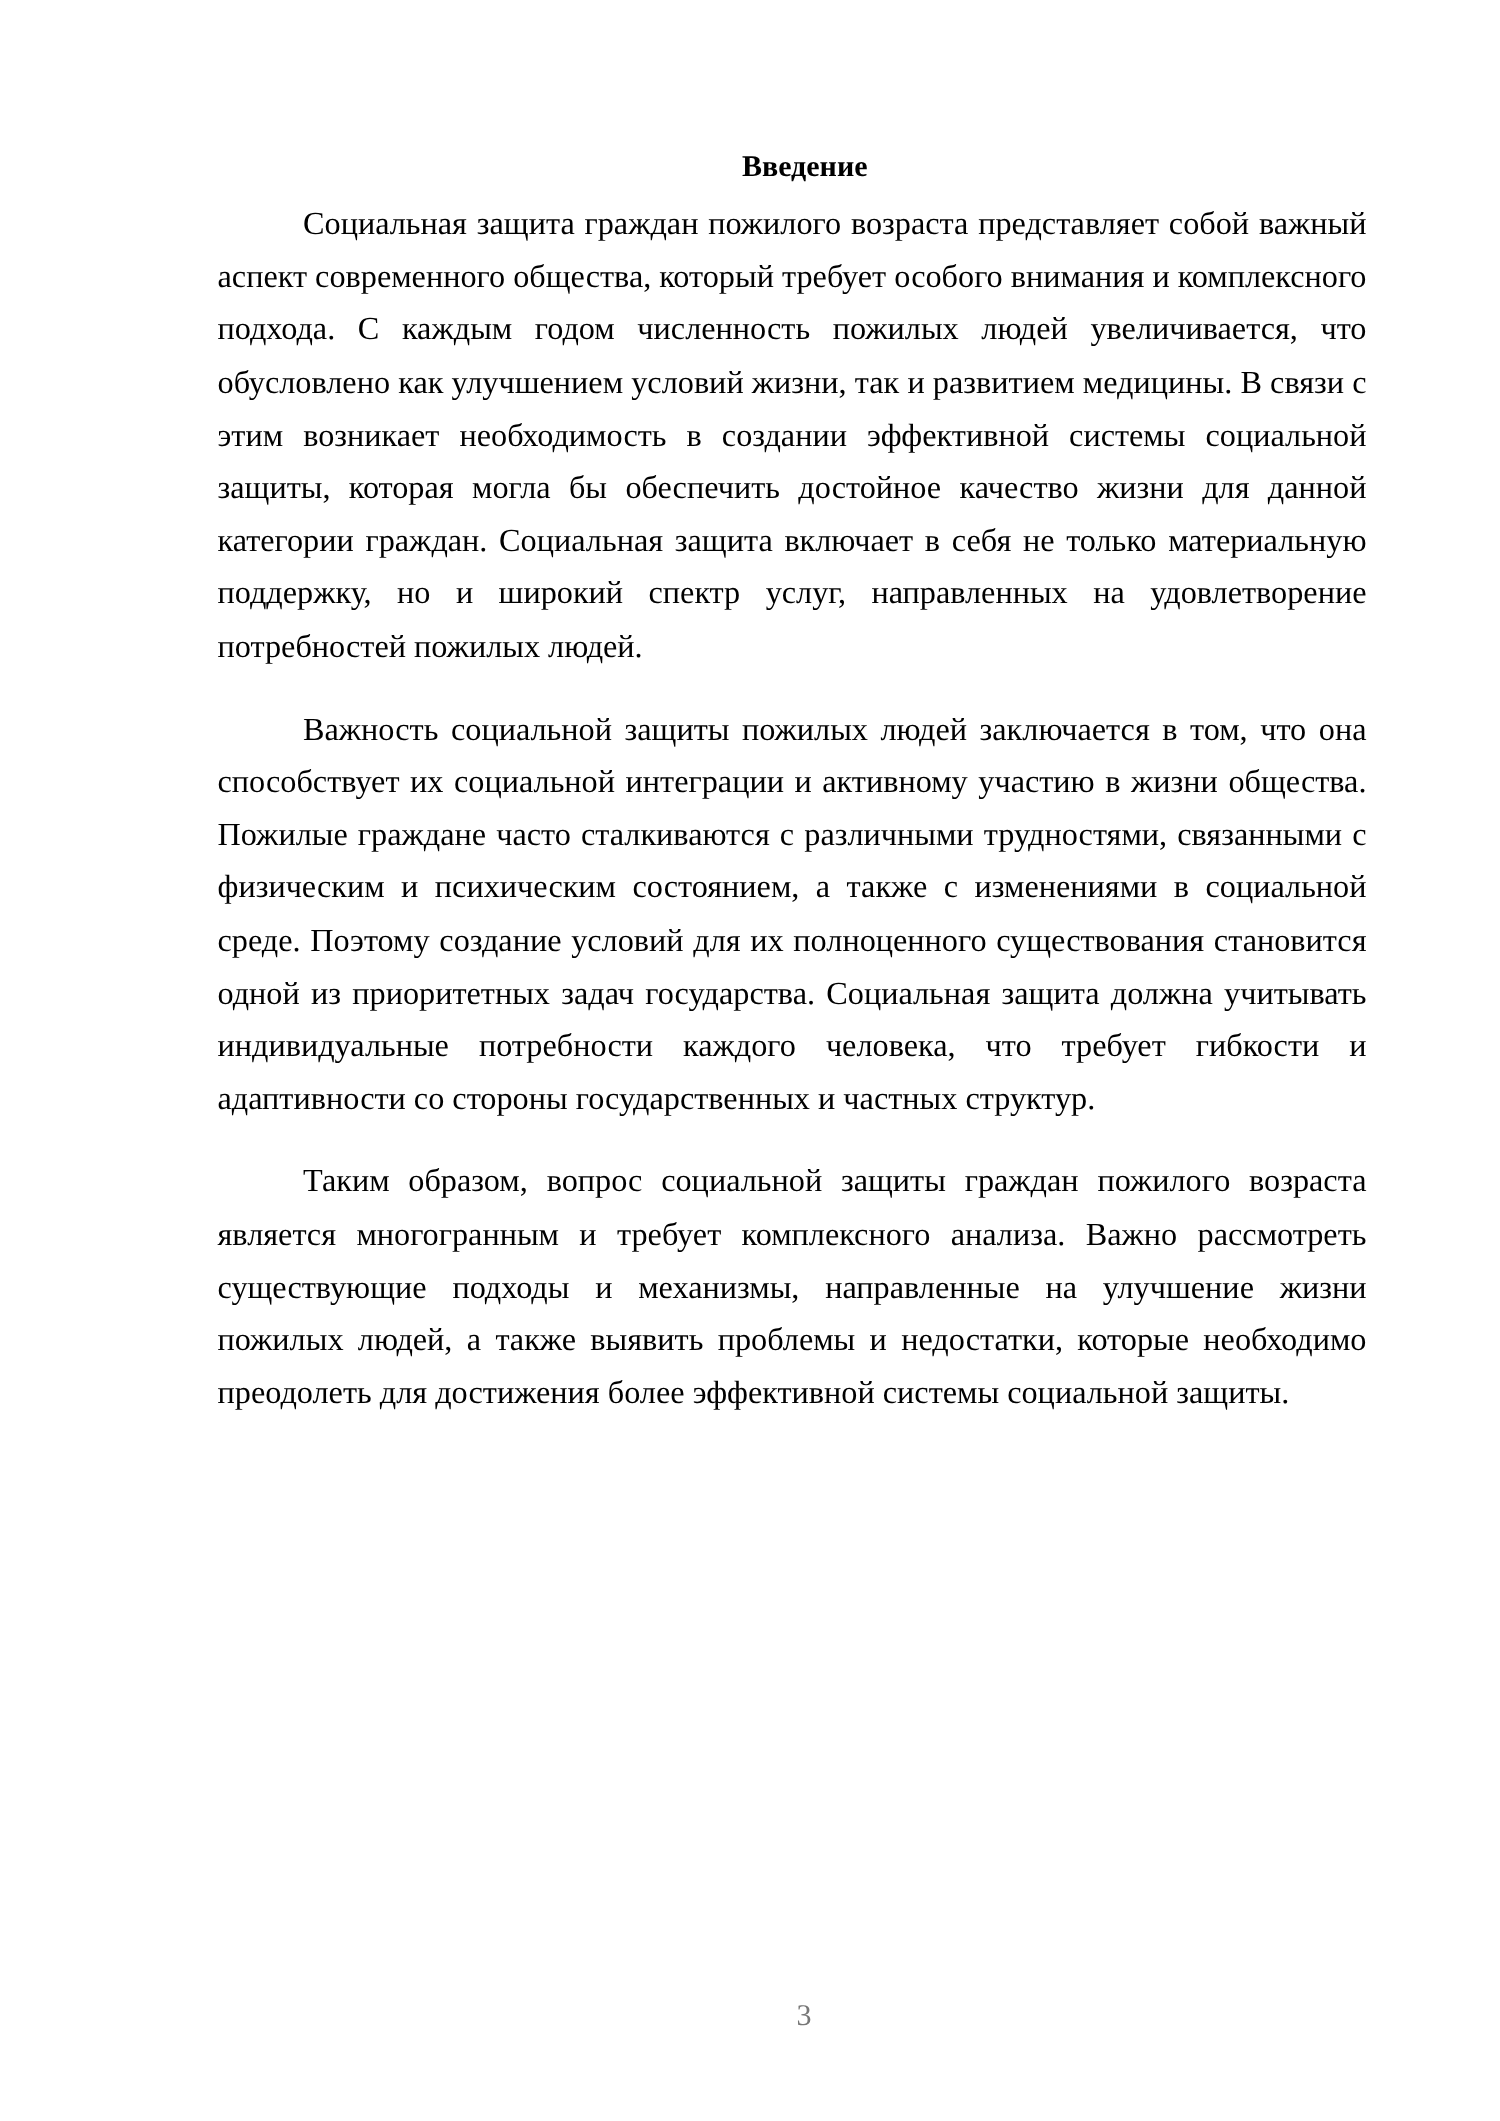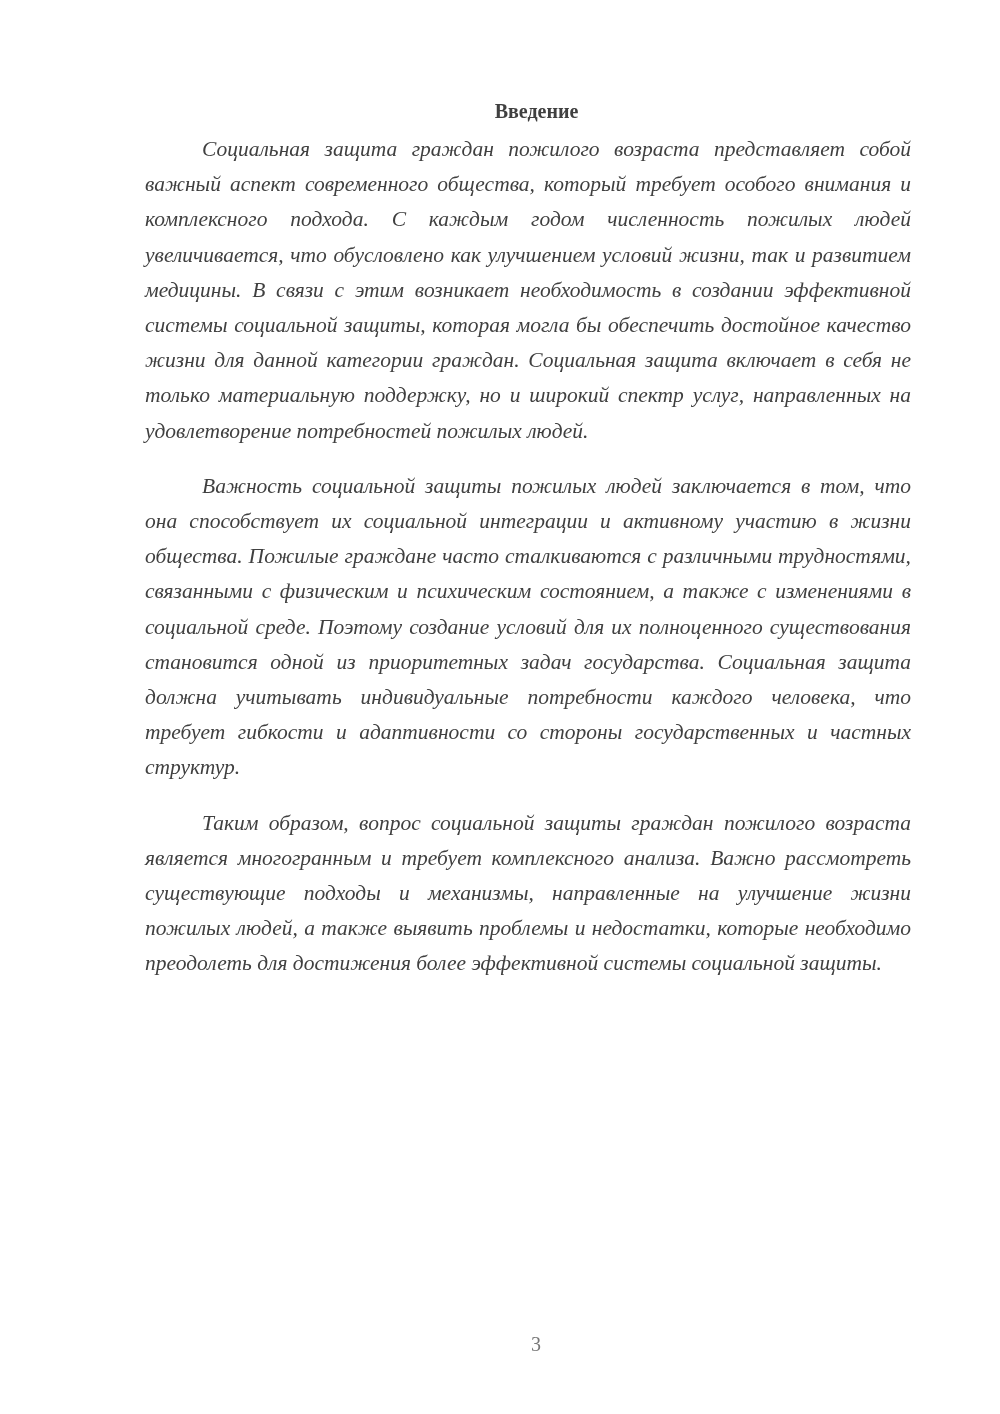--- a/index.html
+++ b/index.html
@@ -1,27 +1,27 @@
 <!DOCTYPE html>
 <html><head>
   <meta charset="utf-8">
   <style>
     html, body { margin: 0; padding: 0; background: #ffffff; }
     body { width: 1000px; height: 1414px; position: relative; overflow: hidden; }
     .page {
       position: absolute; left: 145px; top: 96px; width: 783px;
-      font-family: "Liberation Serif", serif; color: #404040;
+      font-family: "Liberation Serif", serif; color: #000000;
       font-size: 21.5px; line-height: 35.2px;
     }
     .title {
       text-align: center; font-weight: bold; margin: 0 0 6px 0;
       font-size: 20px; line-height: 30px;
     }
     p {
-      margin: 0 17px 20px 0; text-align: justify; text-indent: 57px; font-style: italic;
+      margin: 0 17px 20px 0; text-align: justify; text-indent: 57px;
     }
     .page-number {
       position: absolute; top: 1333px; left: 0; width: 1000px;
       text-align: center; font-family: "Liberation Serif", serif;
       font-size: 20px; color: #777777; padding-left: 72px; box-sizing: border-box;
     }
   </style>
 </head>
 <body>
 

